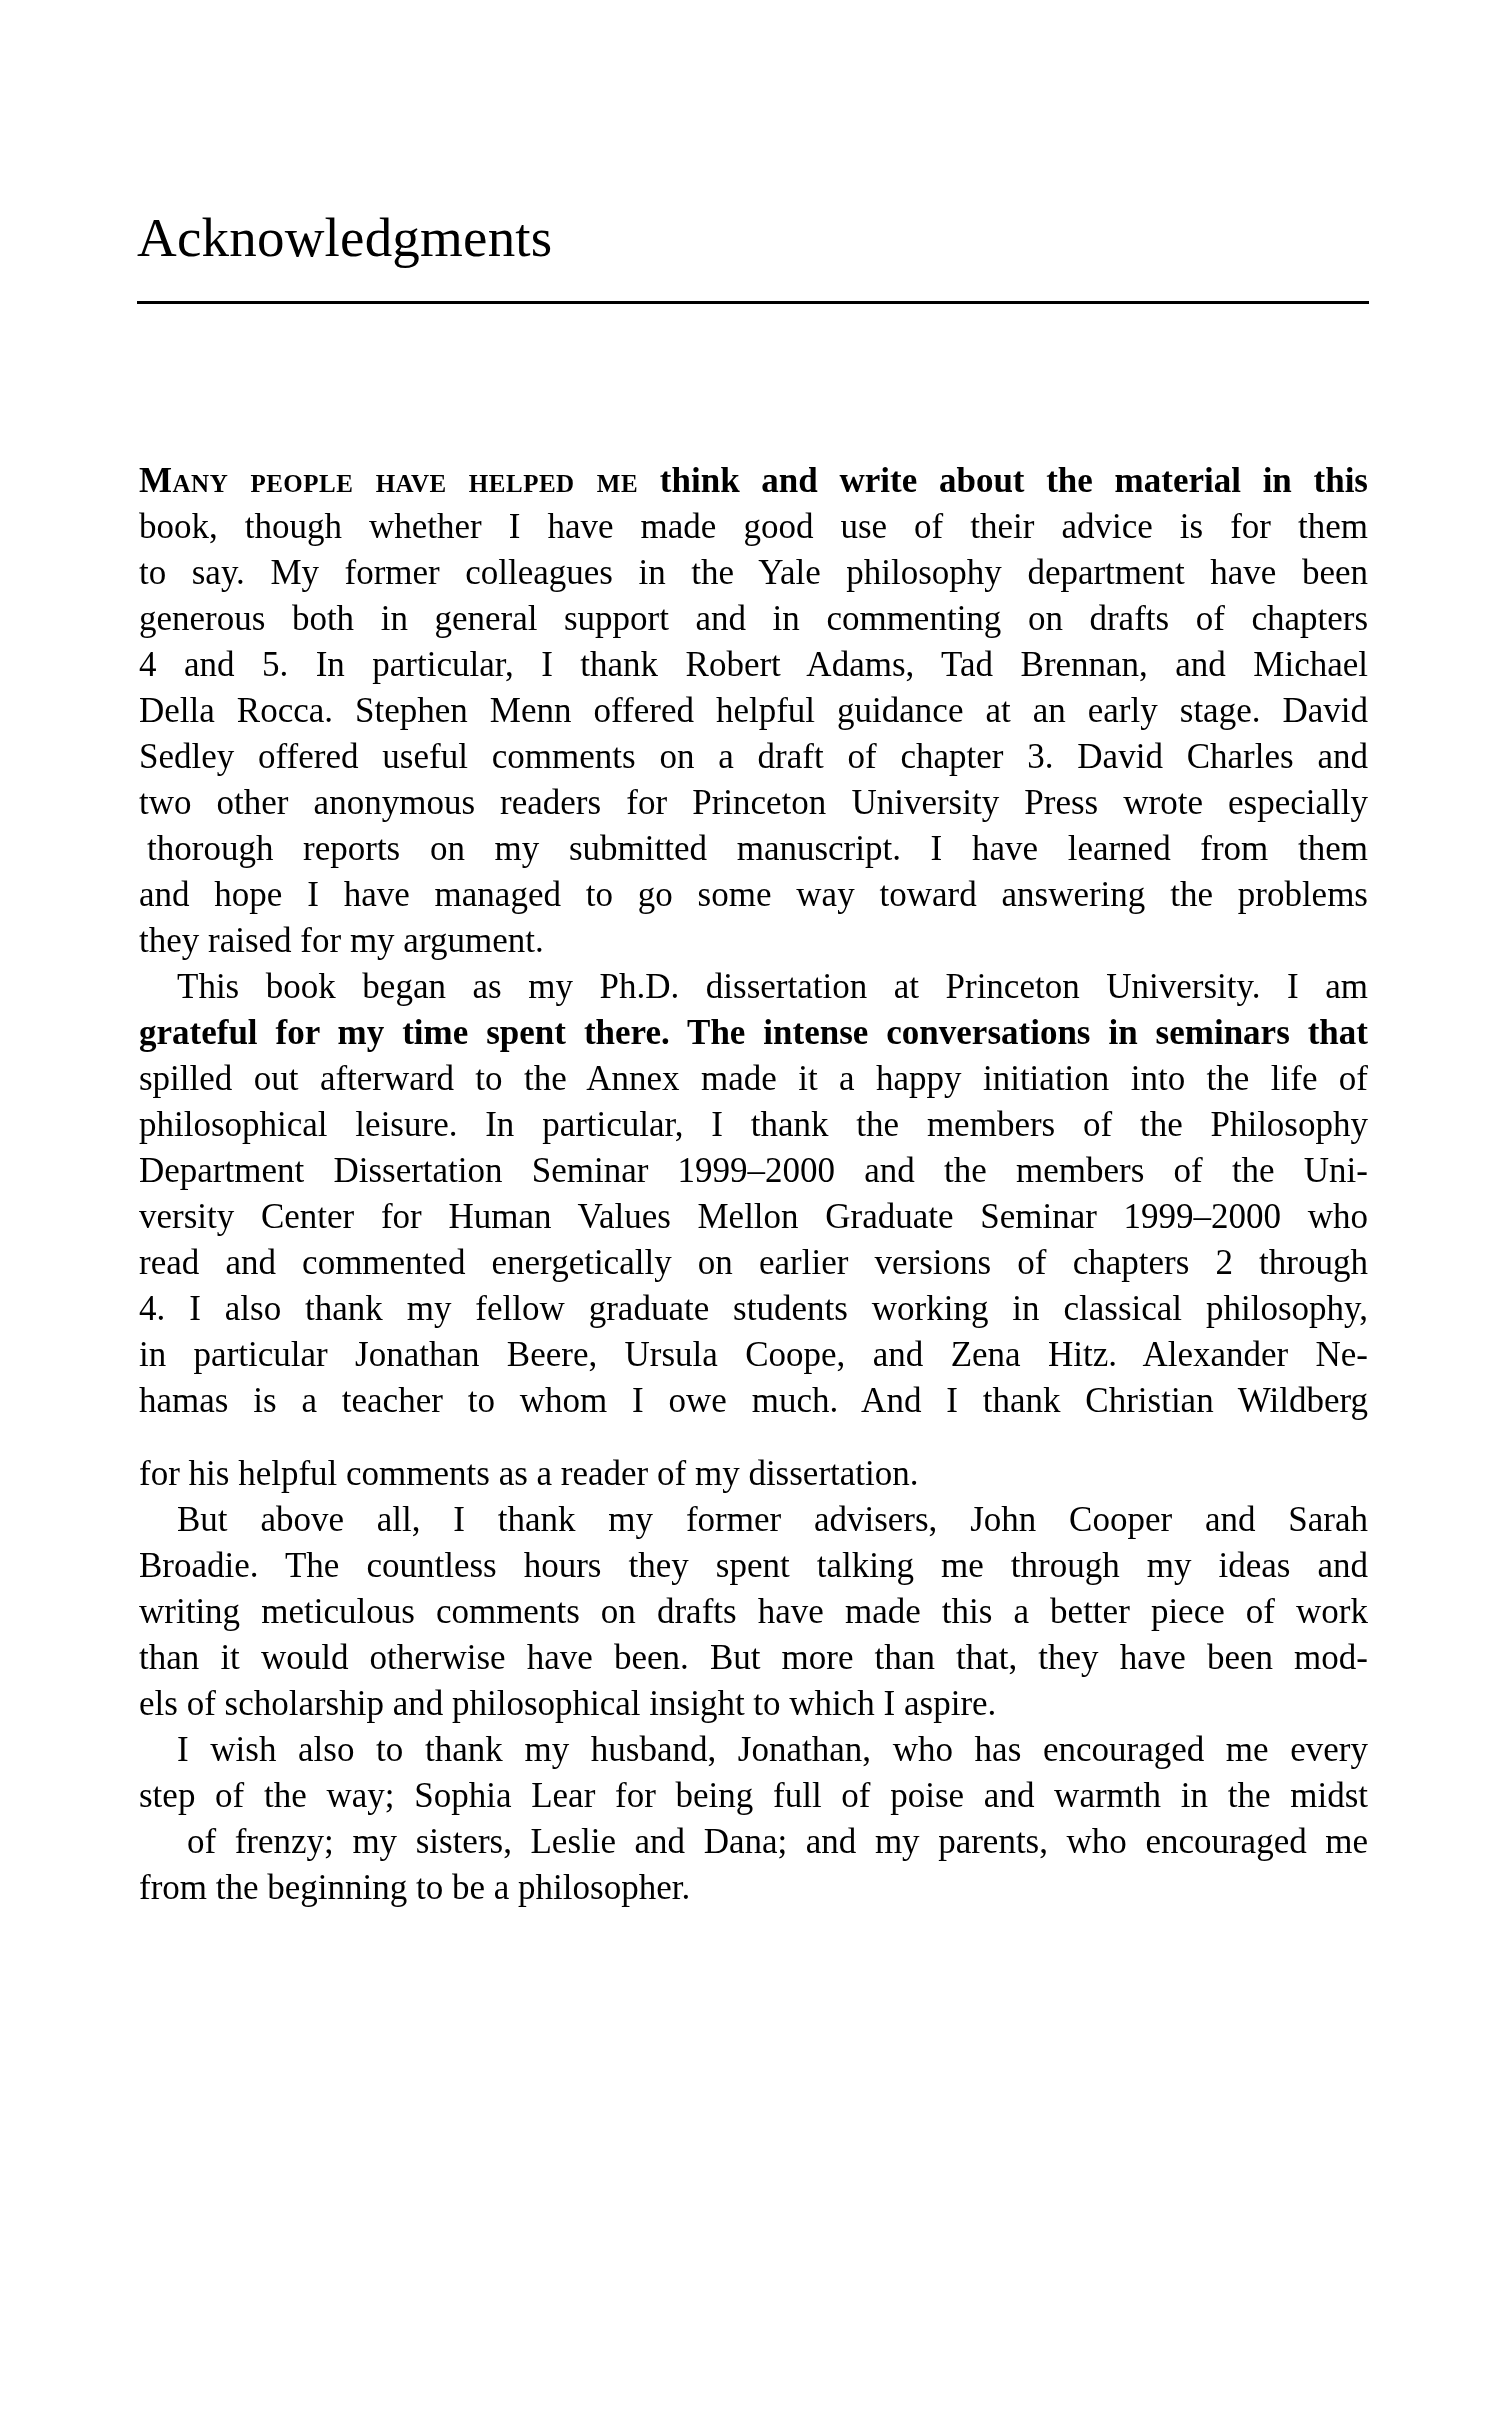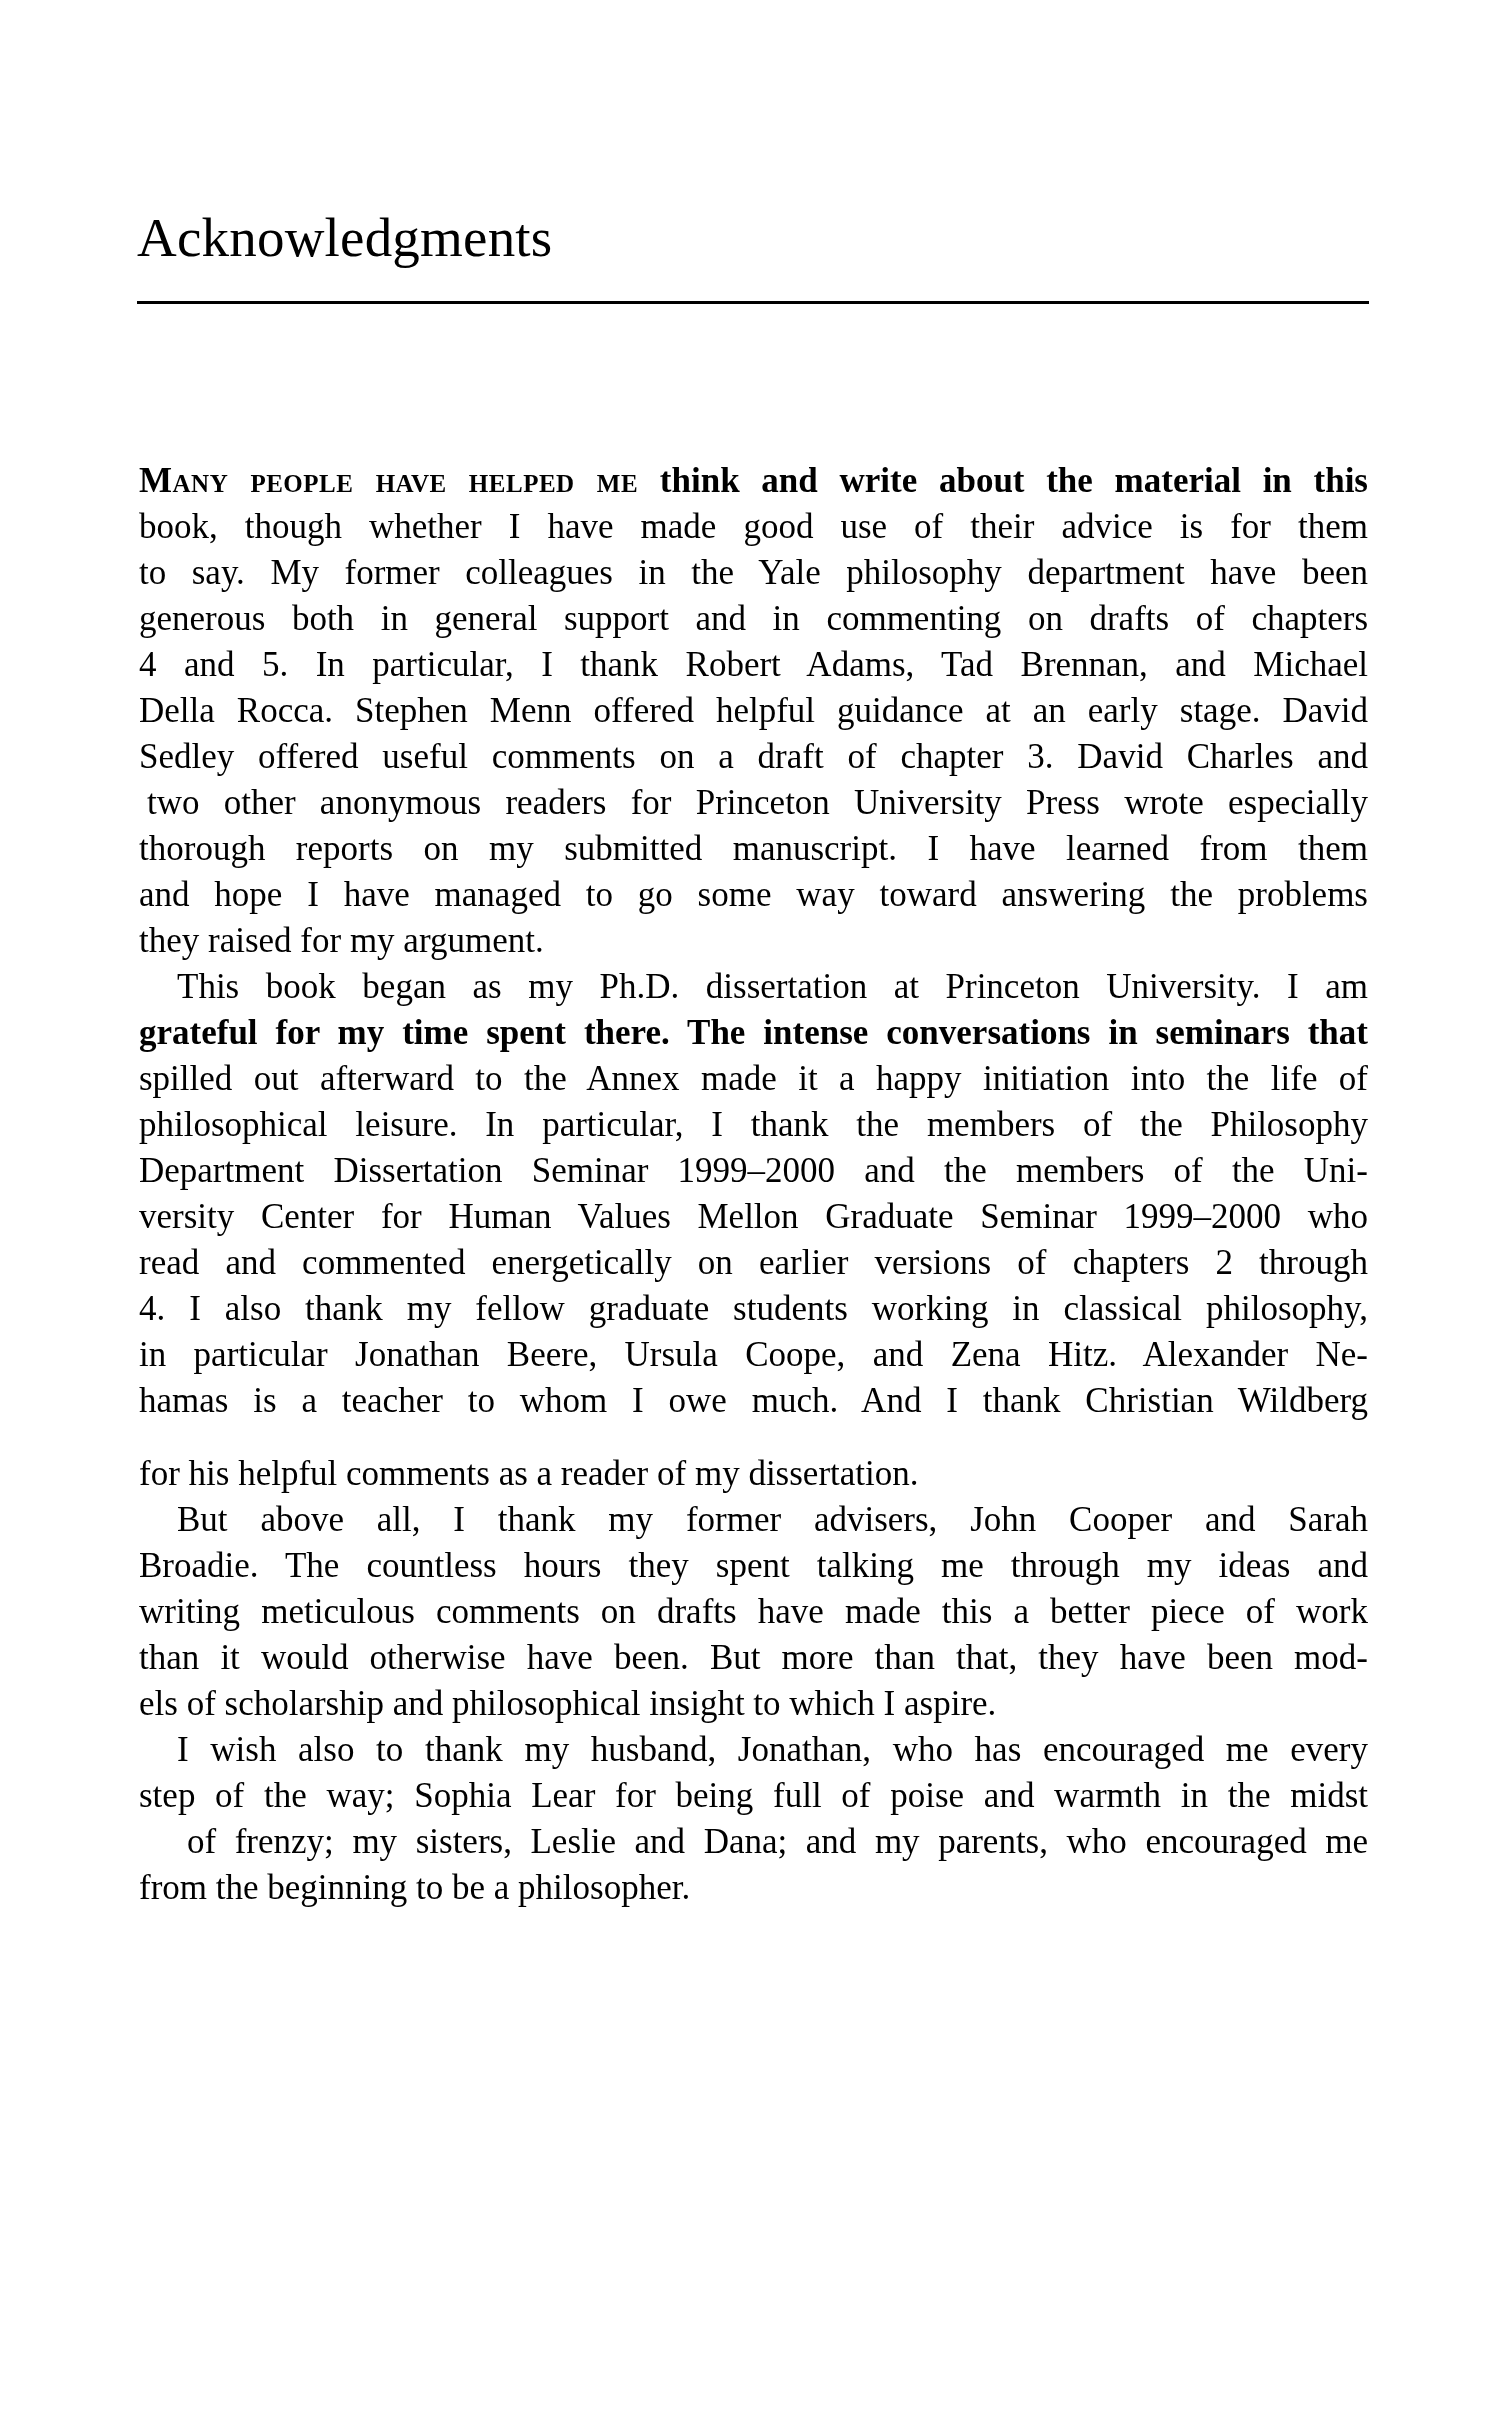--- a/index.html
+++ b/index.html
@@ -83,22 +83,22 @@
   <div class="body-text">
 
     <div class="para">
       <span class="line" style="white-space: normal; font-weight: bold;"><span class="smallcaps">Many people have helped me</span><span> think and write about the material in this</span></span>
       <span class="line" style="white-space: normal;">book, though whether I have made good use of their advice is for them</span>
       <span class="line" style="white-space: normal;">to say. My former colleagues in the Yale philosophy department have been</span>
       <span class="line" style="white-space: normal;">generous both in general support and in commenting on drafts of chapters</span>
       <span class="line" style="white-space: normal;">4 and 5. In particular, I thank Robert Adams, Tad Brennan, and Michael</span>
       <span class="line" style="white-space: normal;">Della Rocca. Stephen Menn offered helpful guidance at an early stage. David</span>
       <span class="line" style="white-space: normal;">Sedley offered useful comments on a draft of chapter 3. David Charles and</span>
-      <span class="line" style="white-space: normal; margin-left: 8px;">two other anonymous readers for Princeton University Press wrote especially</span>
-      <span class="line" style="white-space: normal;">thorough reports on my submitted manuscript. I have learned from them</span>
+      <span class="line" style="white-space: normal;">two other anonymous readers for Princeton University Press wrote especially</span>
+      <span class="line" style="white-space: normal; margin-left: 8px;">thorough reports on my submitted manuscript. I have learned from them</span>
       <span class="line" style="white-space: normal;">and hope I have managed to go some way toward answering the problems</span>
       <span class="line last" style="white-space: normal;">they raised for my argument.</span>
     </div>
 
     <div class="para">
       <span class="line indent" style="white-space: normal;">This book began as my Ph.D. dissertation at Princeton University. I am</span>
       <span class="line" style="white-space: normal; font-weight: bold;">grateful for my time spent there. The intense conversations in seminars that</span>
       <span class="line" style="white-space: normal;">spilled out afterward to the Annex made it a happy initiation into the life of</span>
       <span class="line" style="white-space: normal;">philosophical leisure. In particular, I thank the members of the Philosophy</span>
       <span class="line" style="white-space: normal;">Department Dissertation Seminar 1999–2000 and the members of the Uni-</span>

